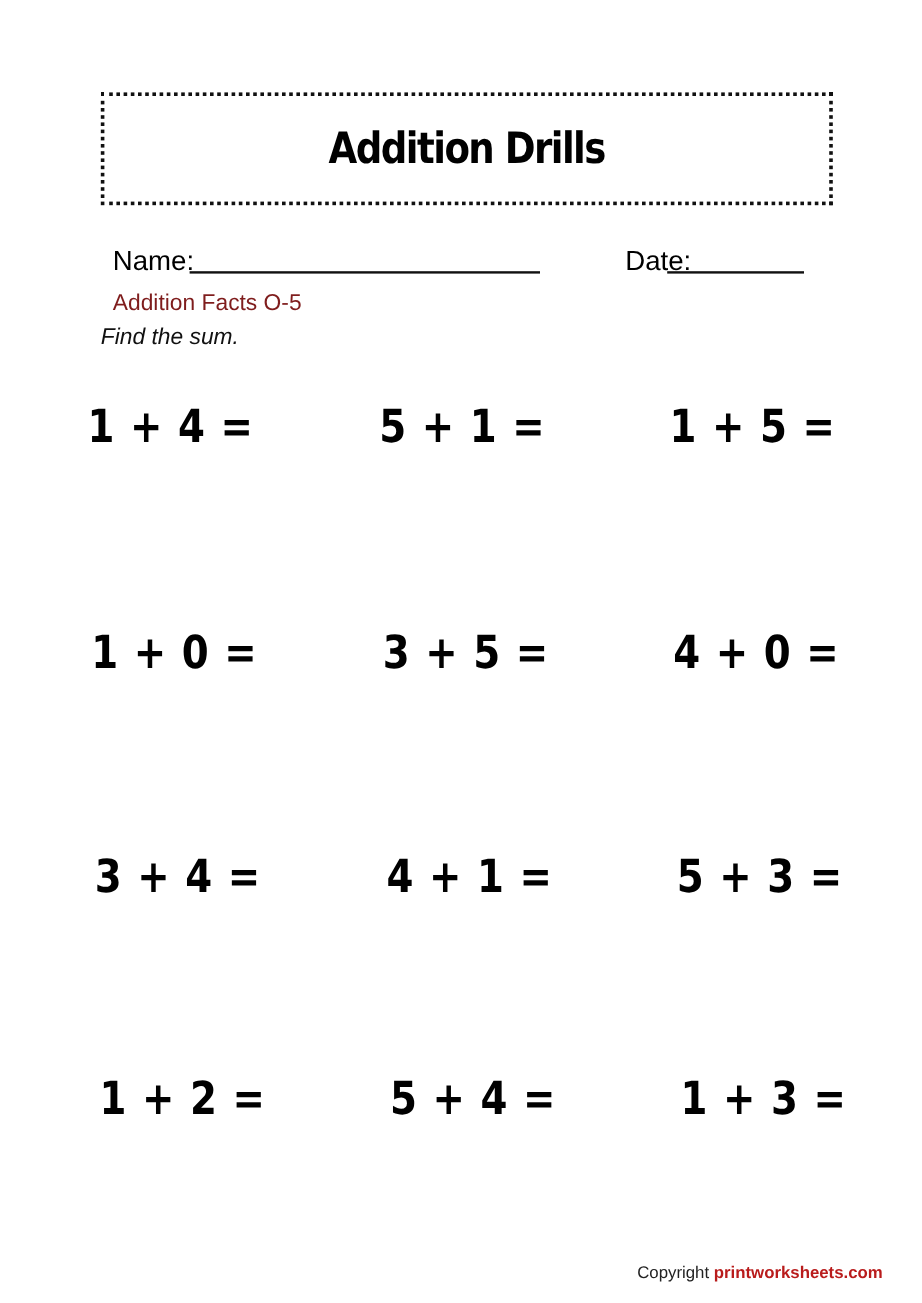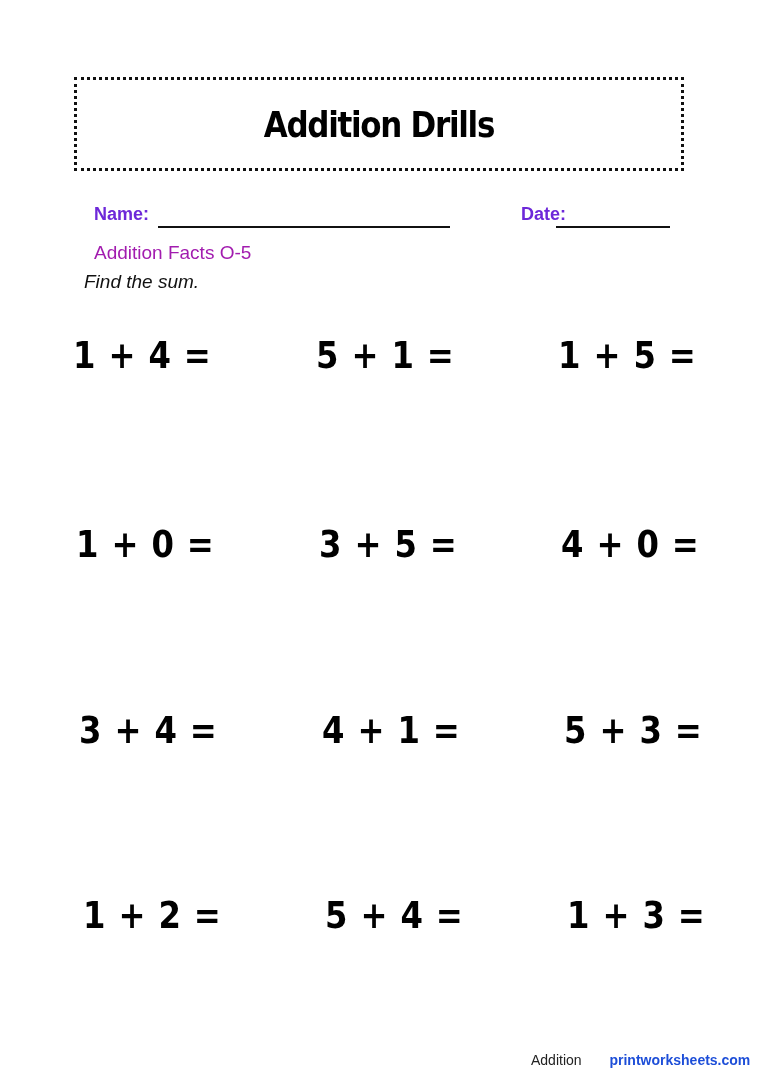--- a/index.html
+++ b/index.html
@@ -1,51 +1,51 @@
 <!DOCTYPE html>
 <html><head>
   <meta charset="utf-8">
   <style>
     html, body { margin: 0; padding: 0; background: #ffffff; }
     body { width: 768px; height: 1086px; position: relative; overflow: hidden; color: #000; }
     .title-box {
-      position: absolute; left: 74px; top: 77px; width: 610px; height: 94px;
+      position: absolute; left: 84px; top: 77px; width: 610px; height: 94px;
       border: 3px dotted #111; box-sizing: border-box;
       display: flex; align-items: center; justify-content: center;
     }
     .title {
       font-family: "DejaVu Sans", sans-serif; font-weight: bold;
       font-size: 36px; letter-spacing: -1.5px; transform: scaleX(0.86);
     }
     .field-label {
       position: absolute; font-family: "Liberation Sans", sans-serif;
-      font-size: 18px; color: #6d28d9; font-weight: bold;
+      font-size: 23px; color: #000000;
     }
     .field-line { position: absolute; border-bottom: 2px solid #111; height: 0; }
     .subtitle {
       position: absolute; left: 94px; top: 242px;
-      font-family: "Liberation Sans", sans-serif; font-size: 19px; color: #a21caf;
+      font-family: "Liberation Sans", sans-serif; font-size: 19px; color: #7f1d1d;
     }
     .instruction {
       position: absolute; left: 84px; top: 271px;
       font-family: "Liberation Sans", sans-serif; font-size: 19px; font-style: italic; color: #111;
     }
     .problem {
       position: absolute;
       font-family: "DejaVu Sans", sans-serif; font-weight: bold;
       font-size: 38px; letter-spacing: 1px;
       transform: scaleX(0.85); transform-origin: left center;
       white-space: pre;
     }
     .footer {
       position: absolute; left: 531px; top: 1052px;
       font-family: "Liberation Sans", sans-serif; font-size: 14px;
     }
     .footer .copy { color: #222; }
-    .footer .site { color: #1d4ed8; font-weight: bold; margin-left: 24px; }
+    .footer .site { color: #b91c1c; font-weight: bold; margin-left: 0; }
   </style>
 </head>
 <body>
 
 <div class="title-box">
   <span class="title">Addition Drills</span>
 </div>
 
 <span class="field-label" style="left:94px; top:204px;">Name:</span>
 <div class="field-line" style="left:158px; top:226px; width:292px;"></div>
@@ -66,15 +66,15 @@
 
 <div class="problem" style="left:79px; top:708px;">3 + 4 =</div>
 <div class="problem" style="left:322px; top:708px;">4 + 1 =</div>
 <div class="problem" style="left:564px; top:708px;">5 + 3 =</div>
 
 <div class="problem" style="left:83px; top:893px;">1 + 2 =</div>
 <div class="problem" style="left:325px; top:893px;">5 + 4 =</div>
 <div class="problem" style="left:567px; top:893px;">1 + 3 =</div>
 
 <div class="footer">
-  <span class="copy">Addition</span>
+  <span class="copy">Copyright</span>
   <span class="site">printworksheets.com</span>
 </div>
 
 </body></html>

